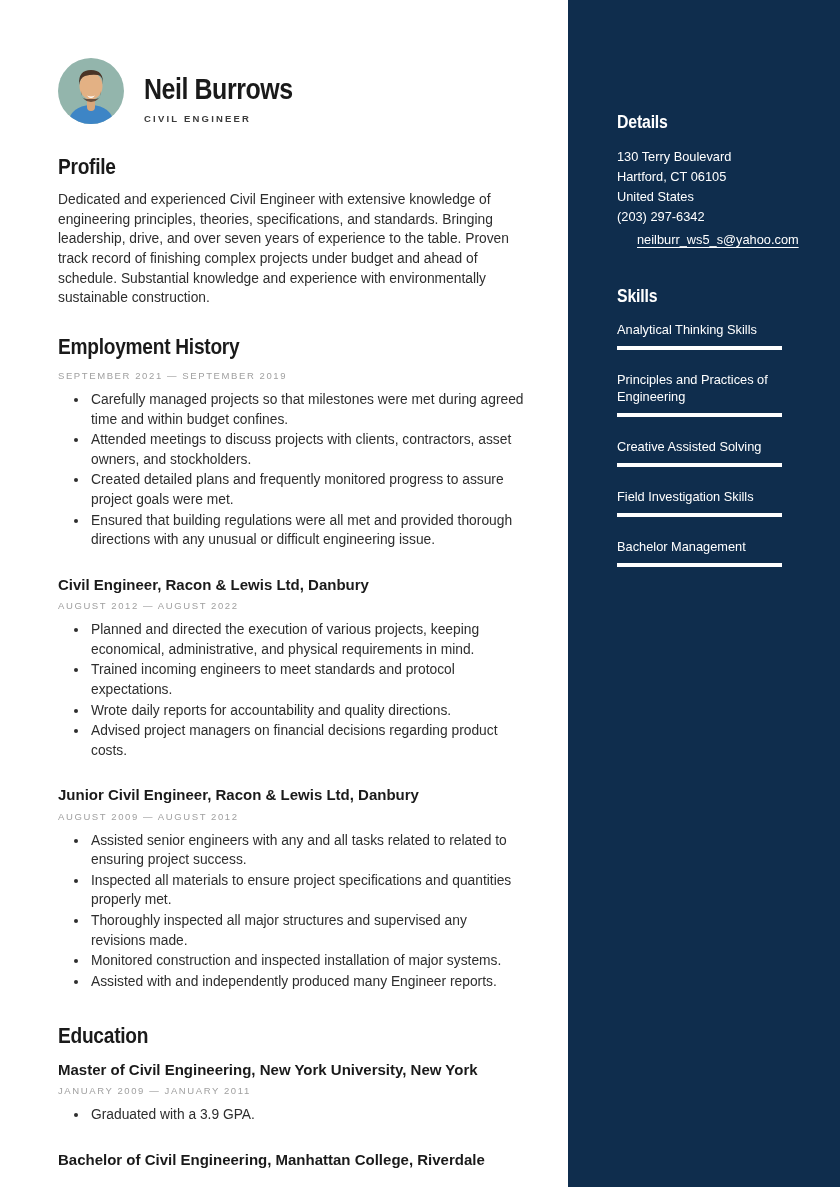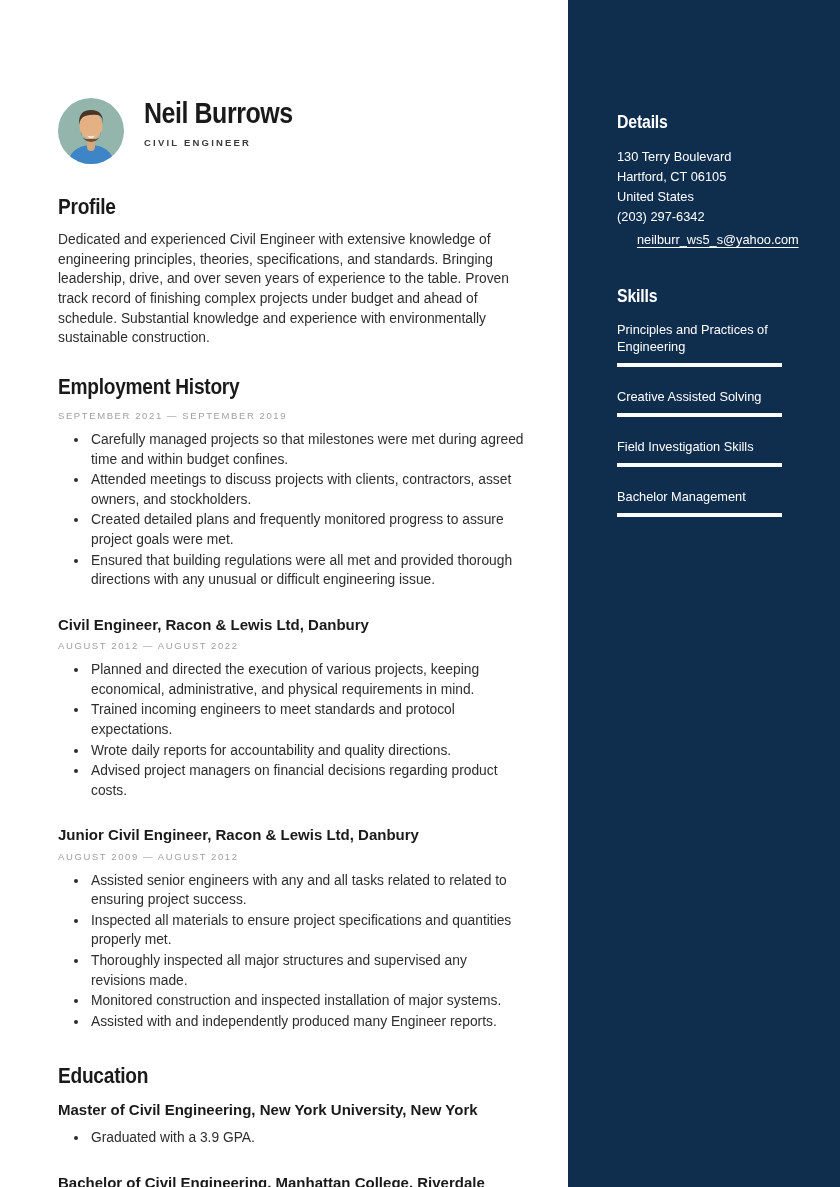--- a/index.html
+++ b/index.html
@@ -11,21 +11,21 @@
     overflow: hidden;
   }
   .page { display: flex; width: 840px; height: 1187px; }
 
   
   .main {
     width: 568px; height: 1187px;
     padding: 58px 44px 40px 58px;
     background: #ffffff;
   }
-  .header { display: flex; align-items: flex-start; margin-bottom: 30px; margin-top: 40px; }
+  .header { display: flex; align-items: flex-end; margin-bottom: 30px; }
   .avatar {
     width: 66px; height: 66px; border-radius: 50%;
     overflow: hidden; flex: 0 0 66px;
   }
   .header-text { margin-left: 20px; }
   .name {
     font-size: 29px; font-weight: 700; color: #1a1a1a;
     letter-spacing: -0.5px; line-height: 1.1;
     transform: scaleX(0.86); transform-origin: left center;
     white-space: nowrap;
@@ -151,20 +151,21 @@
             </ul>
   </div>
 </div>
     </section>
 
     <section class="gap-top">
       <h2 class="section-heading">Education</h2>
       <div id="schools-container">
   <div class="entry">
     <h3 class="entry-title">Master of Civil Engineering, New York University, New York</h3>
+    <div class="entry-dates">JANUARY 2009 — JANUARY 2011</div>
     <ul class="bullets">
               <li>Graduated with a 3.9 GPA.</li>
             </ul>
   </div>
 
   <div class="entry">
     <h3 class="entry-title">Bachelor of Civil Engineering, Manhattan College, Riverdale</h3>
 
   </div>
 </div>
@@ -184,20 +185,26 @@
   <div class="detail-line">United States</div>
 
   <div class="detail-line">(203) 297-6342</div>
 </div>
       <a class="email-link" href="#">neilburr_ws5_s@yahoo.com</a>
     </div>
 
     <div class="side-section">
       <h2 class="side-heading">Skills</h2>
       <div id="skills-container">
+  <div class="skill-item">
+    <div class="skill-label">Analytical Thinking Skills</div>
+    <div class="skill-bar-track">
+      <div class="skill-bar-fill" style="width: 100%; background: rgb(255, 255, 255);"></div>
+    </div>
+  </div>
 
   <div class="skill-item">
     <div class="skill-label">Principles and Practices of Engineering</div>
     <div class="skill-bar-track">
       <div class="skill-bar-fill" style="width: 100%; background: rgb(255, 255, 255);"></div>
     </div>
   </div>
 
   <div class="skill-item">
     <div class="skill-label">Creative Assisted Solving</div>

